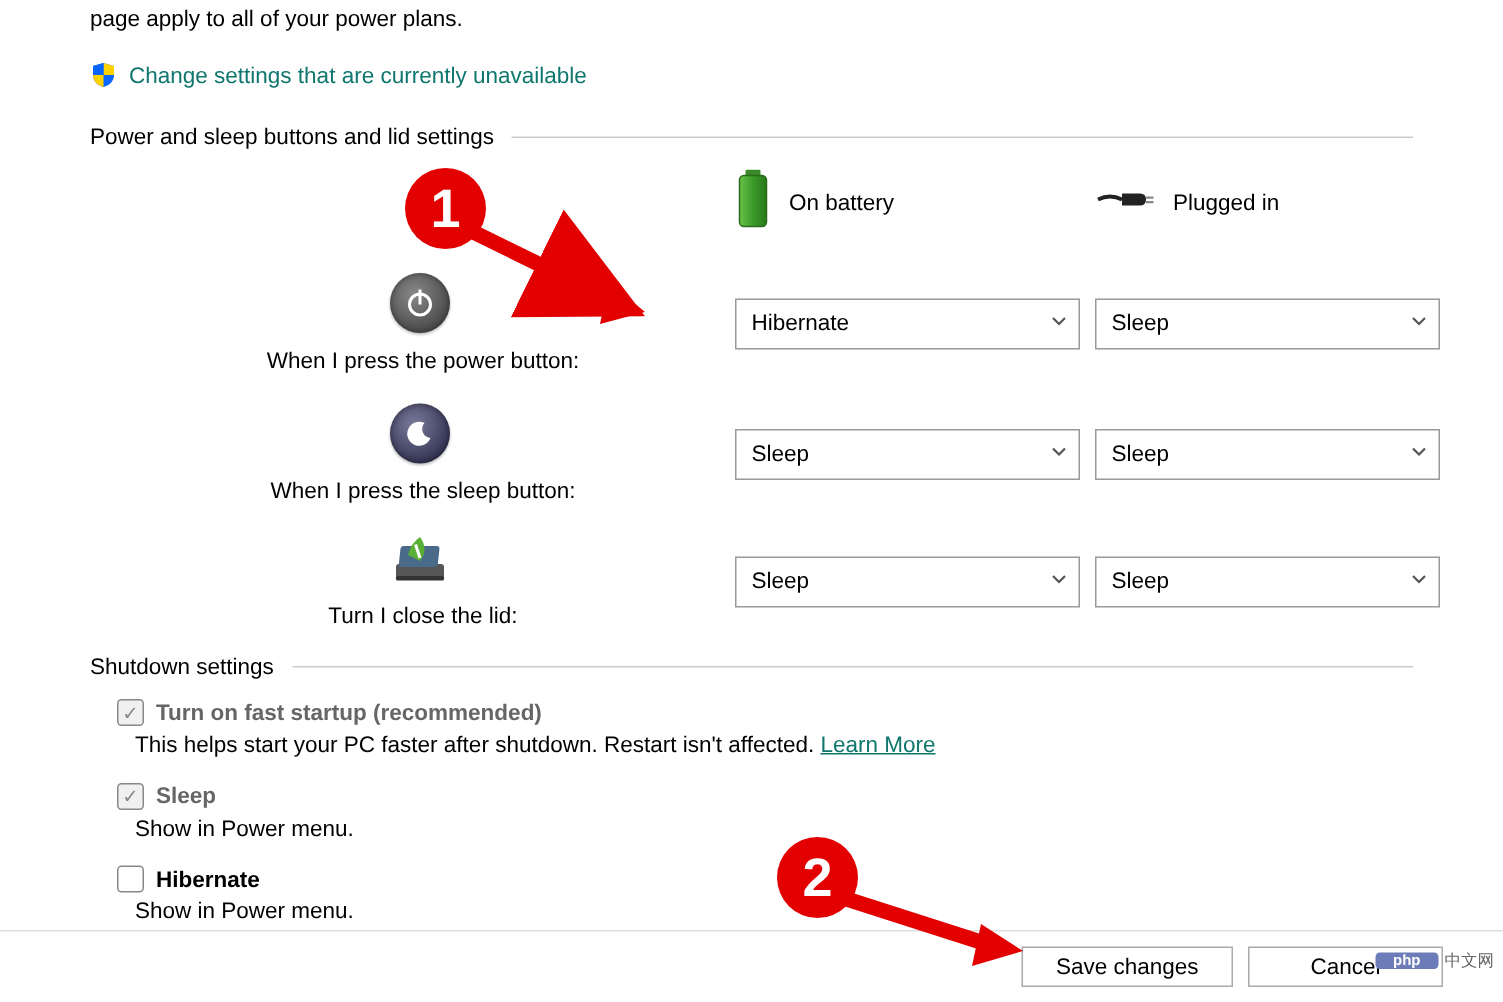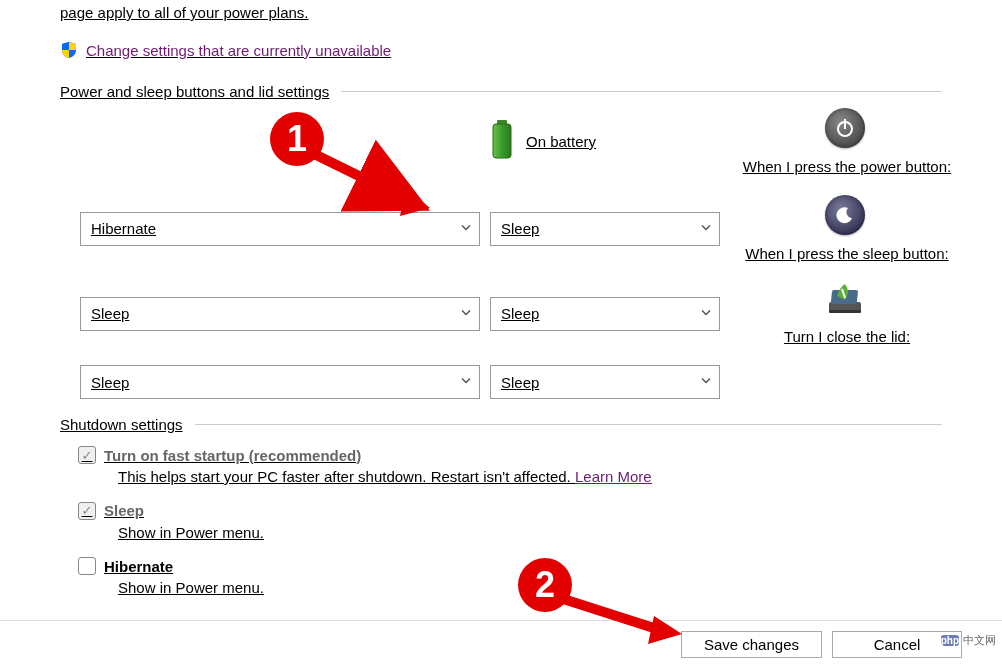--- a/index.html
+++ b/index.html
@@ -8,35 +8,34 @@
       font-size: 15px;
       color: #000;
       background: #fff;
       width: 1002px;
       height: 668px;
       overflow: hidden;
       position: relative;
     }
     .content {
       padding: 0 60px 0 60px;
-      text-decoration: underline;
     }
     .intro-text {
       padding-top: 2px;
       line-height: 1.4;
     }
     .admin-link-row {
       display: flex;
       align-items: center;
       gap: 8px;
       margin-top: 18px;
     }
     .shield-icon svg { display: block; }
     .link {
-      color: #701a75;
+      color: #0f766e;
       cursor: default;
     }
     .link.underline { text-decoration: underline; }
     .section-header {
       display: flex;
       align-items: center;
       gap: 12px;
       margin-top: 24px;
       margin-bottom: 8px;
     }
@@ -108,21 +107,21 @@
       flex-shrink: 0;
     }
     .checkbox.disabled { background: #f0f0f0; color: #888; }
     .checkbox.checked::after {
       content: "✓";
       font-size: 13px;
       line-height: 1;
     }
     .cb-label { font-weight: 600; }
     .cb-label.disabled { color: #666; }
-    .cb-desc { margin-left: 40px; line-height: 1.5; margin-top: 2px; }
+    .cb-desc { margin-left: 12px; line-height: 1.5; margin-top: 2px; }
     .bottom-bar {
       position: absolute;
       left: 0; right: 0; bottom: 0;
       border-top: 1px solid #ddd;
       height: 48px;
       display: flex;
       align-items: center;
       justify-content: flex-end;
       gap: 10px;
       padding-right: 40px;
@@ -157,21 +156,21 @@
       bottom: 20px;
       font-size: 11px;
       color: #666;
       display: flex;
       align-items: center;
       gap: 4px;
     }
     .watermark .php {
       background: #6c7cb8;
       color: #fff;
-      padding: 0 0;
+      padding: 0 12px;
       border-radius: 3px;
       font-weight: bold;
       font-size: 10px;
     }
   </style>
 </head>
 <body>
 
 <div class="content">
   <div class="intro-text">page apply to all of your power plans.</div>
@@ -204,20 +203,31 @@
             <linearGradient id="bg" x1="0" x2="1">
               <stop offset="0" stop-color="#6ac34a"></stop>
               <stop offset="0.5" stop-color="#3a9a2a"></stop>
               <stop offset="1" stop-color="#2a7a1a"></stop>
             </linearGradient>
           </defs>
         </svg>
       </span>
       <span>On battery</span>
     </div>
+    <div class="col-header">
+      <span>
+        <svg width="40" height="20" viewBox="0 0 40 20">
+          <path d="M2 10 Q10 6 18 10" stroke="#222" stroke-width="2.5" fill="none"></path>
+          <path d="M18 6 L30 6 Q34 6 34 10 Q34 14 30 14 L18 14 Z" fill="#222"></path>
+          <rect x="34" y="8" width="5" height="1.5" fill="#888"></rect>
+          <rect x="34" y="11" width="5" height="1.5" fill="#888"></rect>
+        </svg>
+      </span>
+      <span>Plugged in</span>
+    </div>
 
     <div class="row-label">
       <span class="icon-circle power-icon-bg">
         <svg width="22" height="22" viewBox="0 0 22 22">
           <circle cx="11" cy="12" r="7" fill="none" stroke="#fff" stroke-width="2"></circle>
           <rect x="10" y="2" width="2" height="10" fill="#fff"></rect>
         </svg>
       </span>
       <span class="txt">When I press the power button:</span>
     </div>

